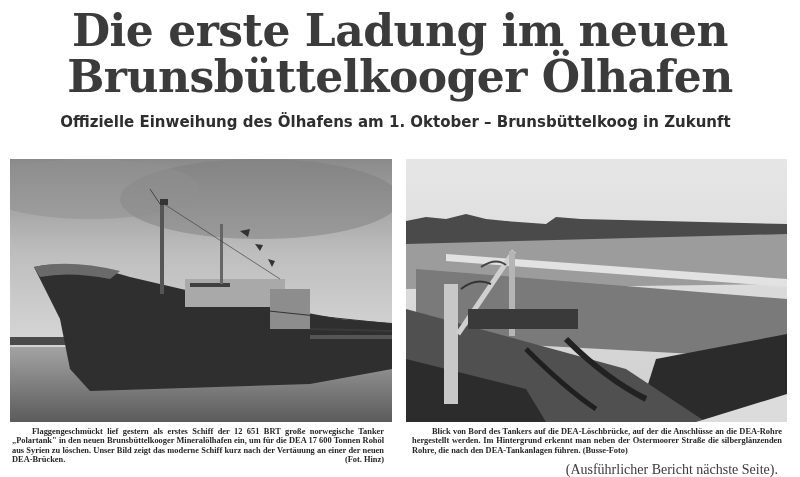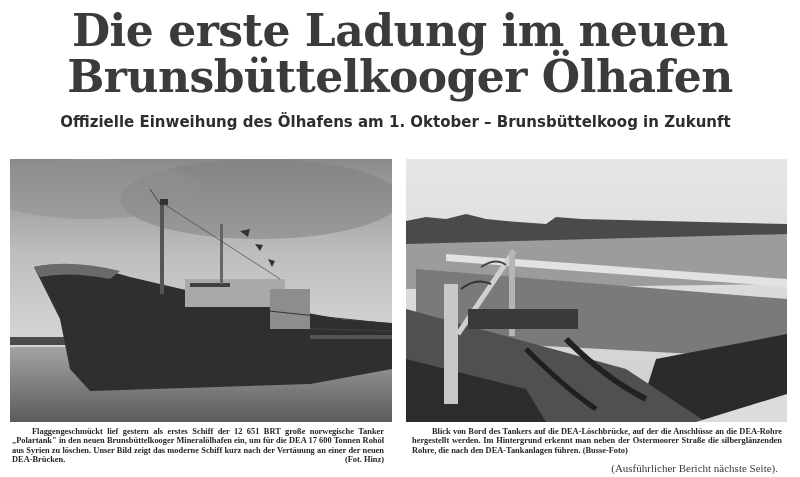--- a/index.html
+++ b/index.html
@@ -29,21 +29,21 @@
       position: absolute; top: 427px; font-family: "Liberation Serif", serif;
       font-weight: bold; font-size: 8.4px; line-height: 9.3px; color: #262626;
       text-align: justify;
     }
     .caption p { margin: 0; text-indent: 20px; }
     #caption-left { left: 12px; width: 372px; }
     #caption-right { left: 412px; width: 370px; }
     .credit { float: right; font-weight: bold; }
     .more {
       position: absolute; top: 462px; right: 22px; font-family: "Liberation Serif", serif;
-      font-size: 11px; color: #3a3a3a; text-align: center;
+      font-size: 14px; color: #3a3a3a; text-align: center;
     }
   </style>
 </head>
 <body>
 
 <div class="headline">
   <div>Die erste Ladung im neuen</div>
   <div>Brunsbüttelkooger Ölhafen</div>
 </div>
 

